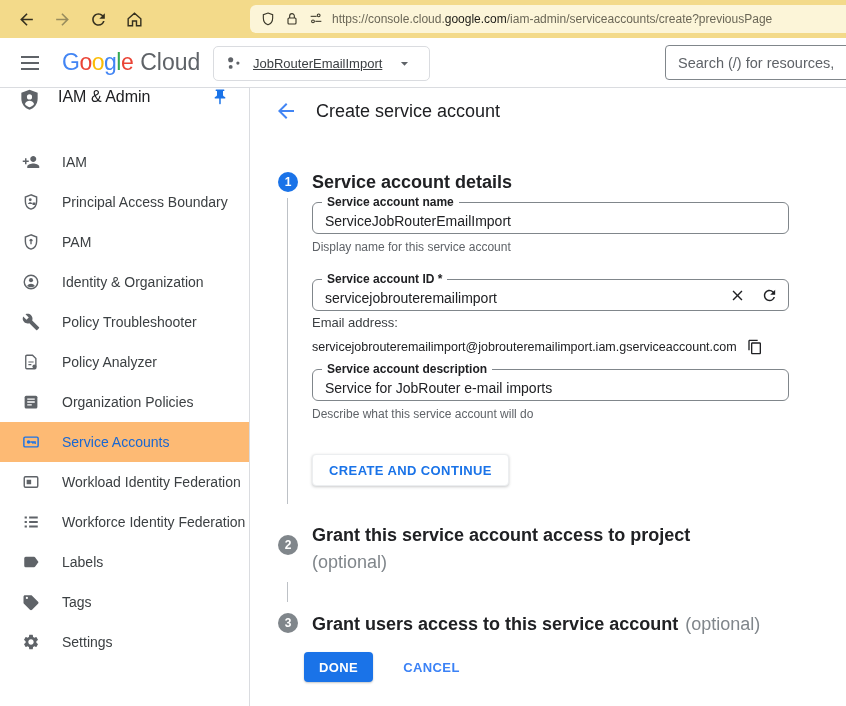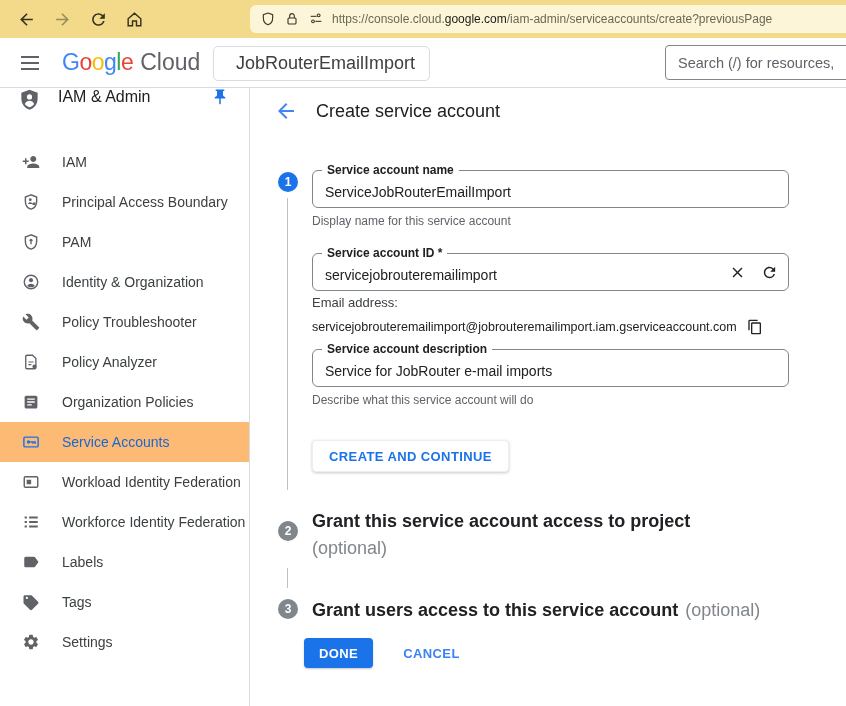--- a/index.html
+++ b/index.html
@@ -17,21 +17,21 @@
 
   
   .gcp-header { position:relative; height:50px; background:#fff; border-bottom:1px solid #dadce0; display:flex; align-items:center; padding-left:18px; overflow:hidden; }
   .hamburger { width:24px; height:24px; cursor:pointer; margin-right:20px; }
   .logo { font-size:23px; display:flex; align-items:baseline; letter-spacing:-0.5px; }
   .c-b{color:#4285F4}.c-r{color:#EA4335}.c-y{color:#FBBC04}.c-g{color:#34A853}
   .logo-cloud { color:#5f6368; margin-left:7px; letter-spacing:0; }
   .project-btn { position:absolute; left:213px; top:8px; width:217px; height:35px; border:1px solid #dadce0; border-radius:5px;
                  background:#fff; display:flex; align-items:center; padding:0 12px; cursor:pointer; }
   .project-btn svg { width:17px; height:17px; color:#5f6368; }
-  .project-name { font-size:18px; color:#3c4043; margin-left:10px; }
+  .project-name { font-size:13px; color:#3c4043; margin-left:10px;text-decoration:underline; }
   .project-caret { margin-left:14px; }
   .search-box { position:absolute; left:665px; top:7px; width:200px; height:35px; border:1px solid #80868b; border-radius:4px;
                 background:#fff; display:flex; align-items:center; padding:0 12px; }
   .search-box input { border:none; outline:none; width:100%; font-size:14.5px; color:#3c4043; background:transparent; }
   .search-box input::placeholder { color:#5f6368; opacity:1; }
 
   
   .app-body { display:flex; height:618px; }
   .sidebar { width:250px; flex-shrink:0; border-right:1px solid #dadce0; background:#fff; }
   .sb-header { height:46px; display:flex; align-items:flex-start; padding:0 18px 0 18px; }
@@ -57,21 +57,21 @@
   .step { position:relative; padding-left:34px; }
   .step-circle { position:absolute; left:0; width:20px; height:20px; border-radius:50%; color:#fff; font-size:12px; font-weight:bold;
                  display:flex; align-items:center; justify-content:center; }
   .step1 { margin-top:36px; }
   .step1 .step-circle { background:#1a73e8; top:2px; }
   .step1::before { content:""; position:absolute; left:9px; top:28px; bottom:-18px; width:1px; background:#bdc1c6; }
   .step-title { font-size:18px; font-weight:bold; color:#202124; line-height:24px; }
   .optional { color:#80868b; font-weight:normal; }
 
   .form { margin-top:8px; width:477px; position:relative; z-index:1; }
-  .mfield { position:relative; height:38px; border:1px solid #80868b; border-radius:6px; background:#fff; }
+  .mfield { position:relative; height:32px; border:1px solid #80868b; border-radius:6px; background:#fff; }
   .mfield label { position:absolute; top:-8px; left:9px; background:#fff; padding:0 5px; font-size:12px; font-weight:bold; color:#202124; line-height:14px; }
   .mfield input { width:100%; height:100%; border:none; outline:none; padding:6px 12px 0; font-size:14px; color:#202124; background:transparent; border-radius:6px; }
   .mfield.with-icons input { padding-right:74px; }
   .field-icons { position:absolute; right:10px; top:0; height:100%; display:flex; align-items:center; gap:15px; }
   .field-icons svg { width:17px; height:17px; color:#202124; cursor:pointer; }
   .helper { margin-top:6px; font-size:12px; color:#5f6368; line-height:15px; }
   .field-2 { margin-top:24px; }
   .email-label { margin-top:4px; font-size:13px; color:#3c4043; line-height:16px; }
   .email-row { margin-top:8px; display:flex; align-items:center; font-size:12.5px; color:#202124; }
   .copy-btn { margin-left:10px; width:16px; height:16px; cursor:pointer; color:#202124; }
@@ -290,20 +290,21 @@
       <svg class="back-btn" viewBox="0 0 24 24">
           <path fill="currentColor" d="M20 11H7.83l5.59-5.59L12 4l-8 8 8 8 1.41-1.41L7.83 13H20v-2z"></path>
         </svg>
       <span class="page-title">Create service account</span>
     </div>
 
     <div class="content">
 
       <div class="step step1">
         <div class="step-circle">1</div>
+        <div class="step-title">Service account details</div>
         <div class="form">
           <div class="mfield">
             <label>Service account name</label>
             <input type="text" value="ServiceJobRouterEmailImport" style="">
           </div>
           <div class="helper">Display name for this service account</div>
 
           <div class="mfield with-icons field-2">
             <label>Service account ID *</label>
             <input type="text" value="servicejobrouteremailimport" style="">

